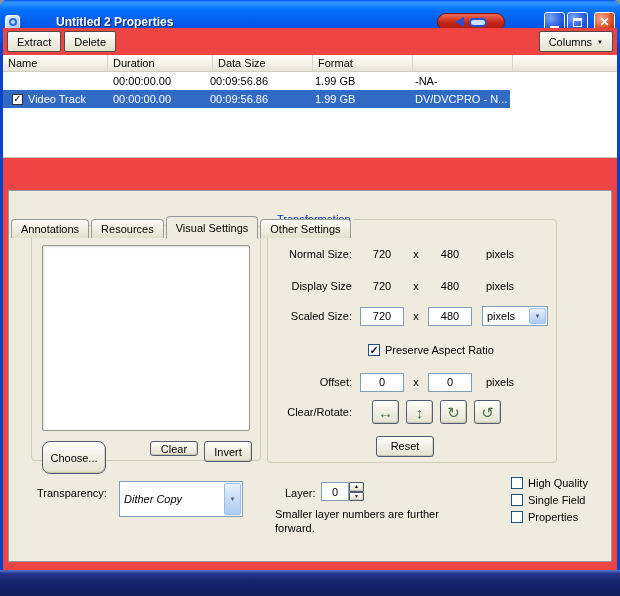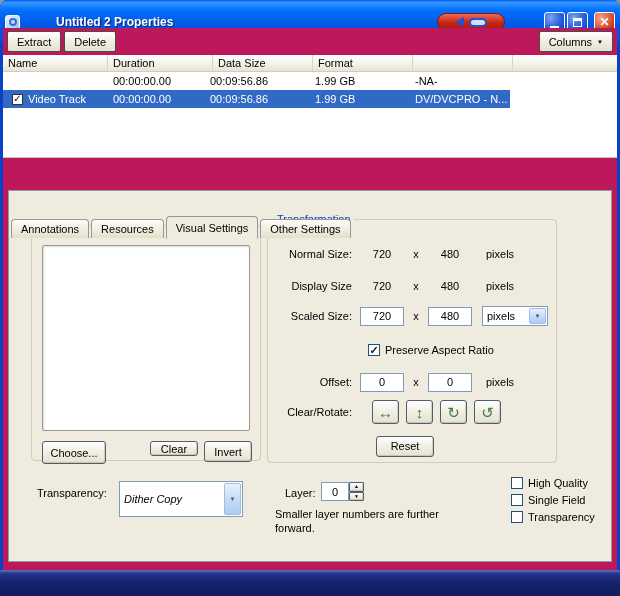--- a/index.html
+++ b/index.html
@@ -29,21 +29,21 @@
   .winbtns { display:flex; gap:2px; }
   .winbtn { width:21px; height:21px; border-radius:3px; border:1px solid #fff; cursor:default;
     background:radial-gradient(circle at 30% 25%, #7BA8F0, #3A6FE8 40%, #1F4ED0 70%, #1A41B8);
     color:#fff; display:flex; align-items:center; justify-content:center; padding:0; }
   .winbtn.close { background:radial-gradient(circle at 30% 25%, #F2A48C, #E0633C 45%, #C33C12 75%, #A92F0B);
     font-weight:bold; font-size:12px; line-height:1; margin-left:4px; }
   .glyph-min { width:9px; height:3px; background:#fff; margin-top:10px; }
   .glyph-max { width:9px; height:9px; border:1px solid #fff; border-top:3px solid #fff; }
 
   .window-body { position:absolute; top:28px; left:3px; right:3px; bottom:0;
-    background:#be185d; overflow:hidden;padding-left:20px; }
+    background:#ef4444; overflow:hidden;padding-left:20px; }
 
   
   .toolbar { position:absolute; top:0; left:0; right:0; height:27px;
     display:flex; align-items:center; padding:0 4px; gap:3px; }
   .tool-btn { height:21px; padding:2px 9px; font:11px "Liberation Sans",sans-serif;
     border:1px solid #4c4c44; border-radius:2px;
     background:linear-gradient(to bottom,#ffffff,#f1efe3 50%,#e4e1cf); cursor:default; }
   .spacer { flex:1; }
   .col-arrow { font-size:6px; margin-left:5px; vertical-align:2px; }
 
@@ -88,21 +88,21 @@
   .fs-tf { left:258px; top:22px; width:290px; height:250px; }
   .fs-tf legend { color:#0B39C1;text-decoration:underline; }
 
   .mask-box { position:absolute; left:10px; top:14px; width:208px; height:186px;
     background:#fff; border:1px solid #9a9a8e; border-radius:2px;
     box-shadow:inset 1px 1px 2px rgba(0,0,0,.15); }
 
   .btn { font:11px "Liberation Sans",sans-serif; border:1px solid #4f5d73; border-radius:3px;
     background:linear-gradient(to bottom,#ffffff,#f2f0e4 45%,#e7e5d4 90%,#d8d5c0);
     box-shadow:inset -1px -1px 0 rgba(185,180,155,.55); cursor:default; }
-  .b-choose { position:absolute; left:10px; top:210px; width:64px; height:23px; }
+  .b-choose { position:absolute; left:10px; top:210px; width:64px; height:33px;border-radius:8px; }
   .b-clear  { position:absolute; left:118px; top:210px; width:48px; height:15px; }
   .b-invert { position:absolute; left:172px; top:210px; width:48px; height:21px; }
 
   
   .trow { position:absolute; left:8px; right:8px; height:22px;
     display:flex; align-items:center; }
   .tlabel { width:84px; text-align:right; padding-right:8px; flex:none; }
   .tnum { width:44px; text-align:center; flex:none; }
   .tsep { width:24px; text-align:center; flex:none; }
   .tunit { margin-left:14px; }
@@ -311,20 +311,20 @@
       <span class="qcb cb-row" style="top:286px;">
         <span class="xp-cb"></span>
         <span>High Quality</span>
       </span>
       <span class="qcb cb-row" style="top:303px;">
         <span class="xp-cb"></span>
         <span>Single Field</span>
       </span>
       <span class="qcb cb-row" style="top:320px;">
         <span class="xp-cb"></span>
-        <span>Transparency</span>
+        <span>Properties</span>
       </span>
 
     </div>
   </div>
 </div>
 
 <div class="bottom-strip"></div>
 
 </body></html>

